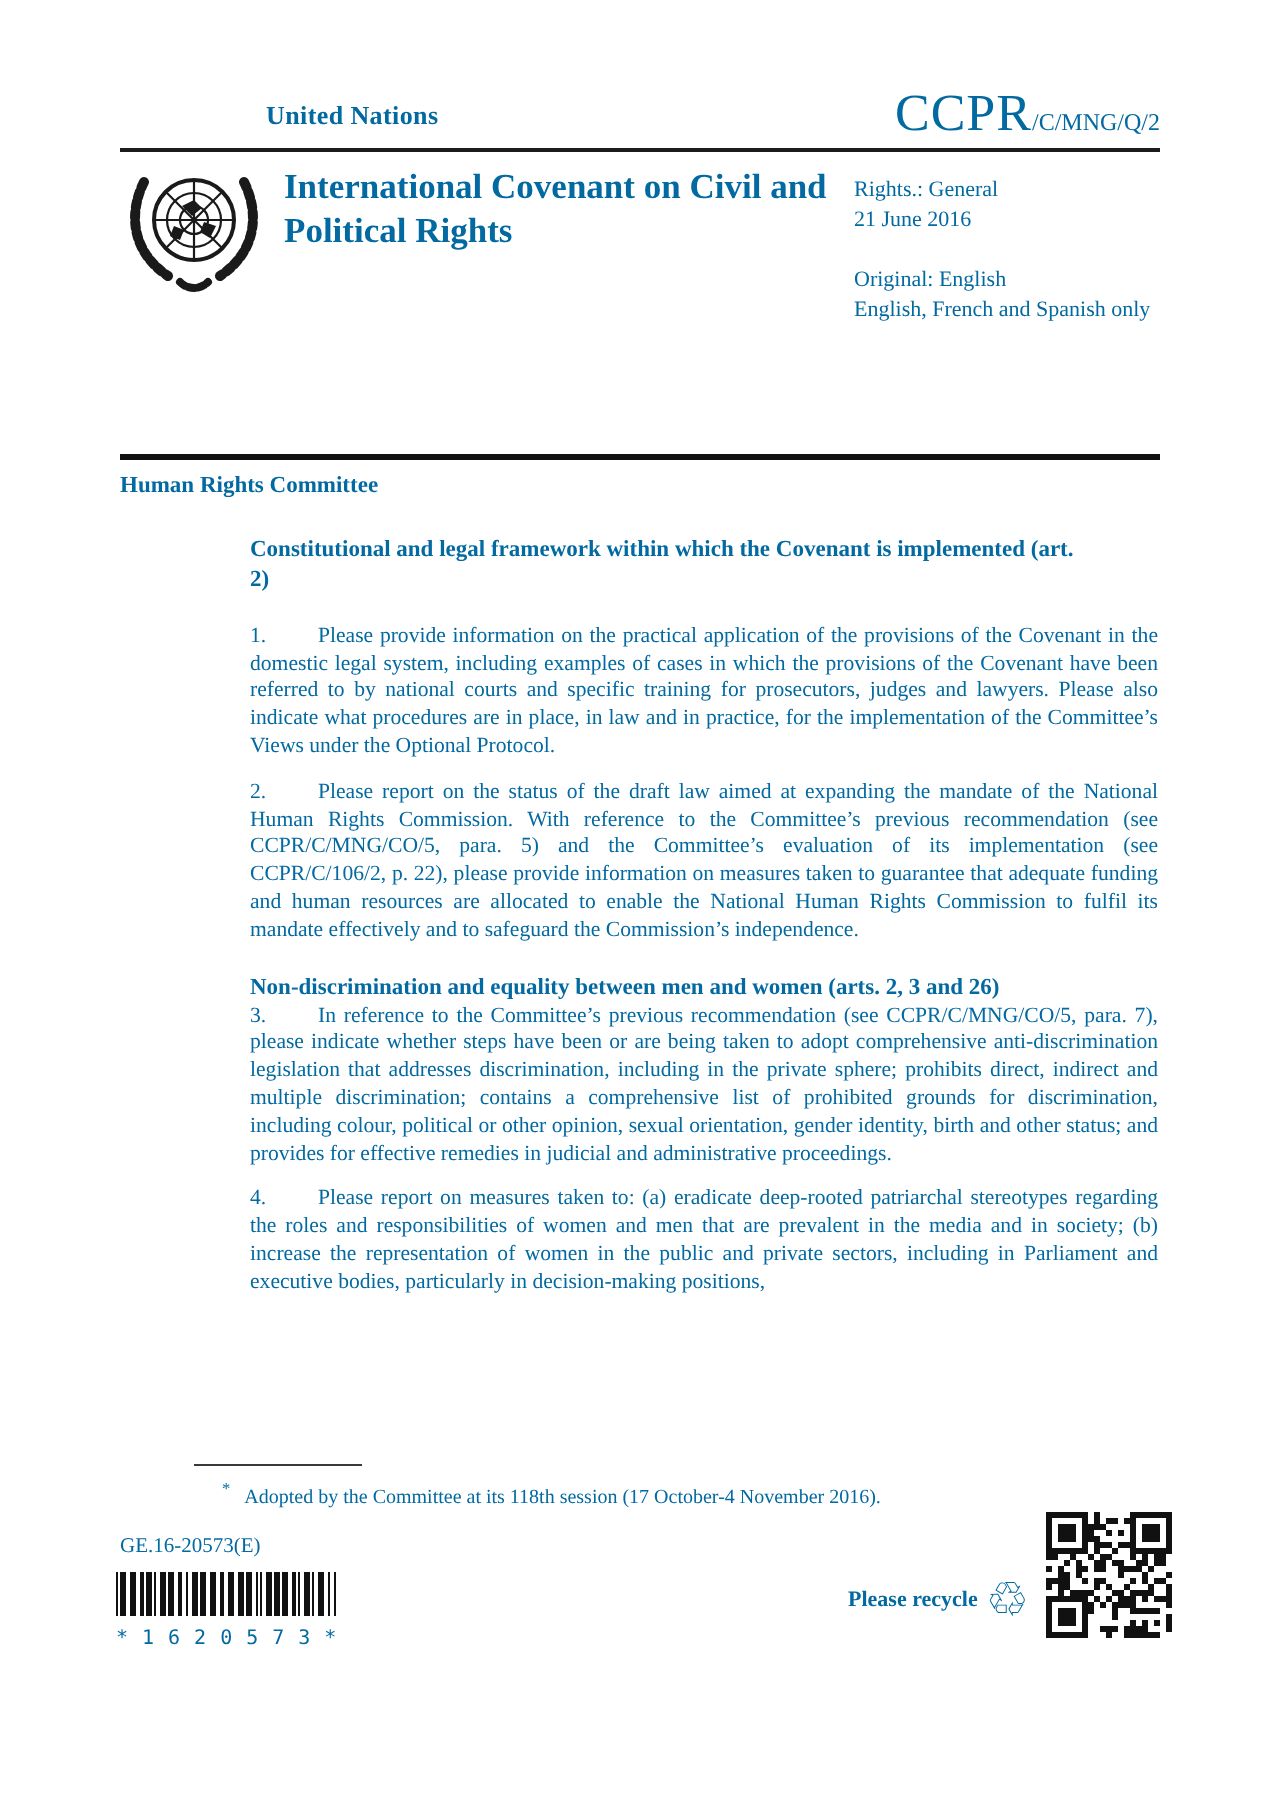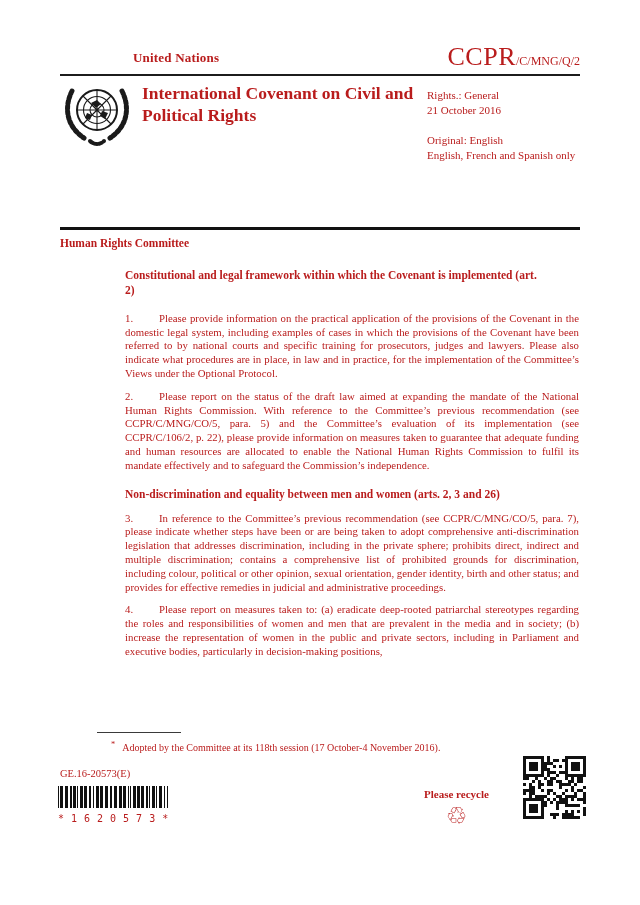--- a/index.html
+++ b/index.html
@@ -1,16 +1,16 @@
 <!DOCTYPE html>
 <html><head>
 <meta charset="utf-8">
 <style>
   html,body{margin:0;padding:0;background:#fff;}
-  .page{position:relative;width:640px;height:905px;background:#ffffff;color:#b91c1c;
+  .page{position:relative;width:640px;height:905px;background:#ffffff;color:#0369a1;
         font-family:"Liberation Serif","DejaVu Serif",serif;overflow:hidden;}
 
   .un-label{position:absolute;left:133px;top:50px;font-size:13px;font-weight:bold;letter-spacing:.2px;}
   .doc-symbol{position:absolute;top:42px;right:60px;white-space:nowrap;}
   .sym-main{font-size:26px;letter-spacing:.5px;}
   .sym-suffix{font-size:12px;}
   .rule-top{position:absolute;left:60px;top:74px;width:520px;height:2px;background:#1c1c1c;}
 
   .emblem{position:absolute;left:60px;top:84px;}
   .covenant{position:absolute;left:142px;top:82px;width:300px;font-size:17.5px;font-weight:bold;line-height:1.26;}
@@ -18,33 +18,33 @@
   .orig{margin-top:15px;}
 
   .rule-mid{position:absolute;left:60px;top:227px;width:520px;height:3px;background:#111;}
   .committee{position:absolute;left:60px;top:237px;font-size:11.5px;font-weight:bold;}
 
   .content{position:absolute;left:125px;top:268px;width:454px;}
   .title{font-size:15.5px;font-weight:bold;line-height:1.3;width:440px;margin:0 0 22px 0;}
   .title sup{font-size:60%;}
   .heading{font-size:11.5px;font-weight:bold;line-height:1.3;margin:0 0 14px 0;}
   .heading.narrow{width:420px;}
-  .heading.second{margin-top:14px;margin-bottom:10px;}
+  .heading.second{margin-top:14px;margin-bottom:0;}
   .para{font-size:10.8px;line-height:13.8px;text-align:justify;margin:0 0 9px 0;}
   .pnum{display:inline-block;width:34px;}
 
   .footnote{position:absolute;left:97px;top:732px;width:440px;font-size:10px;line-height:12px;}
   .fn-rule{width:84px;height:1px;background:#3a3a3a;margin-bottom:6px;}
   .fn-line{padding-left:14px;}
   .fn-marker{padding-right:7px;}
 
   .ge{position:absolute;left:60px;top:768px;font-size:10.5px;}
   .barcode-wrap{position:absolute;left:58px;top:786px;width:114px;}
   .bc-text{font-family:"DejaVu Sans Mono",monospace;font-size:10px;letter-spacing:7px;margin-top:1px;white-space:nowrap;}
-  .recycle{position:absolute;left:424px;top:788px;display:flex;align-items:center;gap:4px;flex-direction:column;}
+  .recycle{position:absolute;left:424px;top:788px;display:flex;align-items:center;gap:4px;}
   .recycle-label{font-size:11px;font-weight:bold;}
   .recycle-glyph{font-family:"DejaVu Sans",sans-serif;font-size:24px;line-height:1;font-weight:normal;}
   .qr{position:absolute;left:523px;top:756px;}
 </style>
 </head>
 <body>
 
 <div class="page">
 
   <div class="un-label">United Nations</div>
@@ -71,21 +71,21 @@
         <path d="M62 7 C70 23 68 42 50 54" stroke-width="5" stroke-dasharray="3 2.2"></path>
         <path d="M30 57 C34 61 40 61 44 57" stroke-width="4" stroke-dasharray="3 2"></path>
       </g>
     </svg>
   </span>
 
   <div class="covenant">International Covenant on Civil and Political Rights</div>
 
   <div class="distr-block">
     <div>Rights.: General</div>
-    <div>21 October 2016</div>
+    <div>21 June 2016</div>
     <div class="orig">Original: English</div>
     <div>English, French and Spanish only</div>
   </div>
 
   <div class="rule-mid"></div>
 
   <div class="committee">Human Rights Committee</div>
 
   <div class="content">
 

